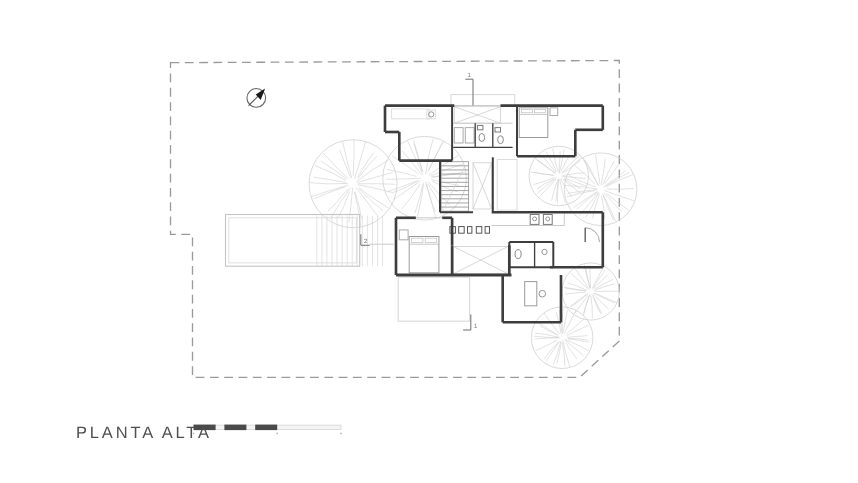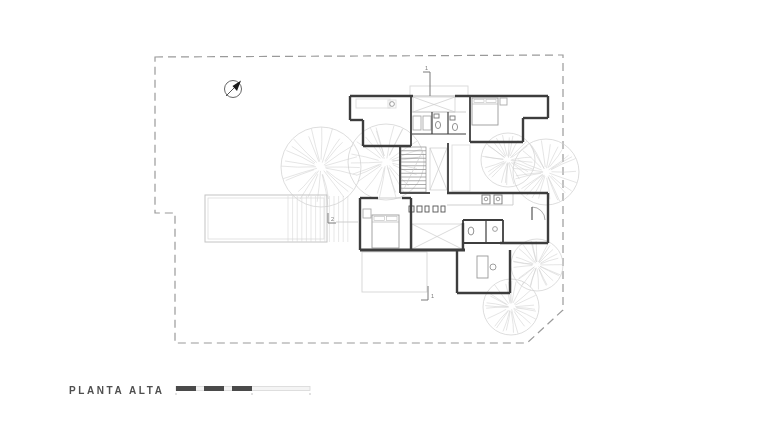--- a/index.html
+++ b/index.html
@@ -1,20 +1,20 @@
 <!DOCTYPE html>
 <html><head>
 <meta charset="utf-8">
 <style>
   html,body{margin:0;padding:0;background:#ffffff;width:780px;height:439px;overflow:hidden;
     font-family:"Liberation Sans", sans-serif;}
   .stage{position:relative;width:780px;height:439px;background:#fff;}
   svg{position:absolute;left:0;top:0;}
-  .plan-title{position:absolute;left:69px;top:385px;font-size:10px;letter-spacing:2.6px;
-    color:#4f4f4f;font-weight:700;}
+  .plan-title{position:absolute;left:69px;top:385px;font-size:15px;letter-spacing:2.6px;
+    color:#4f4f4f;font-weight:400;}
 </style>
 </head>
 <body>
 
 <div class="stage">
   <svg id="plan-svg" width="780" height="439" viewBox="0 0 780 439">
       <g>
         <polygon points="155,57 563,55 563,310 527,343 175,343 175,213 155,213" fill="none" stroke="#9a9a9a" stroke-width="1.2" stroke-dasharray="8 5"></polygon>
       </g>
       <g>

